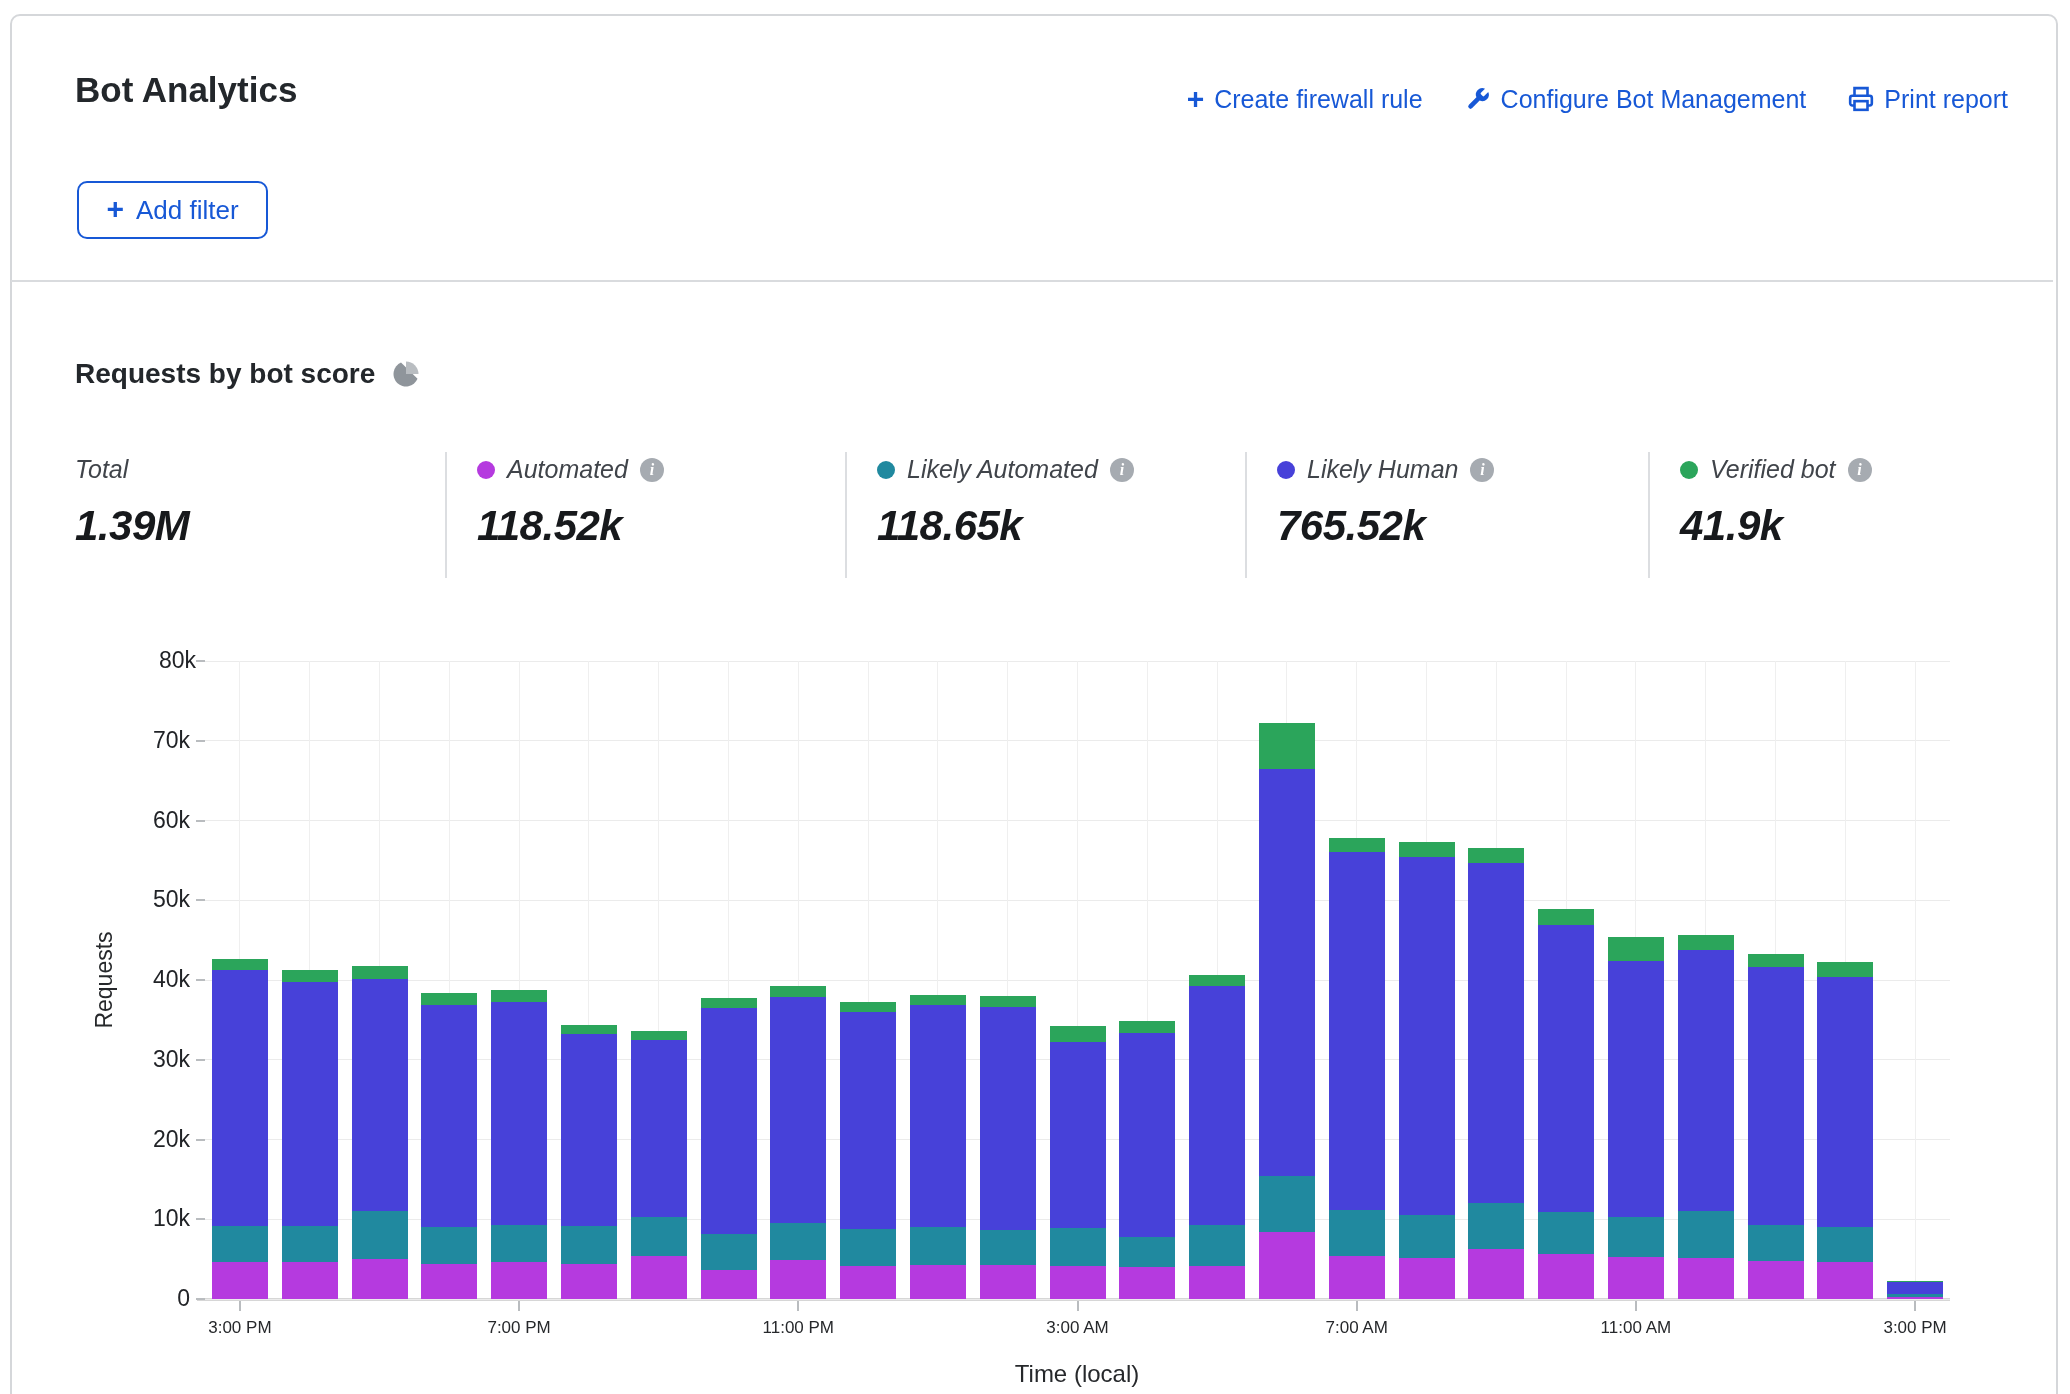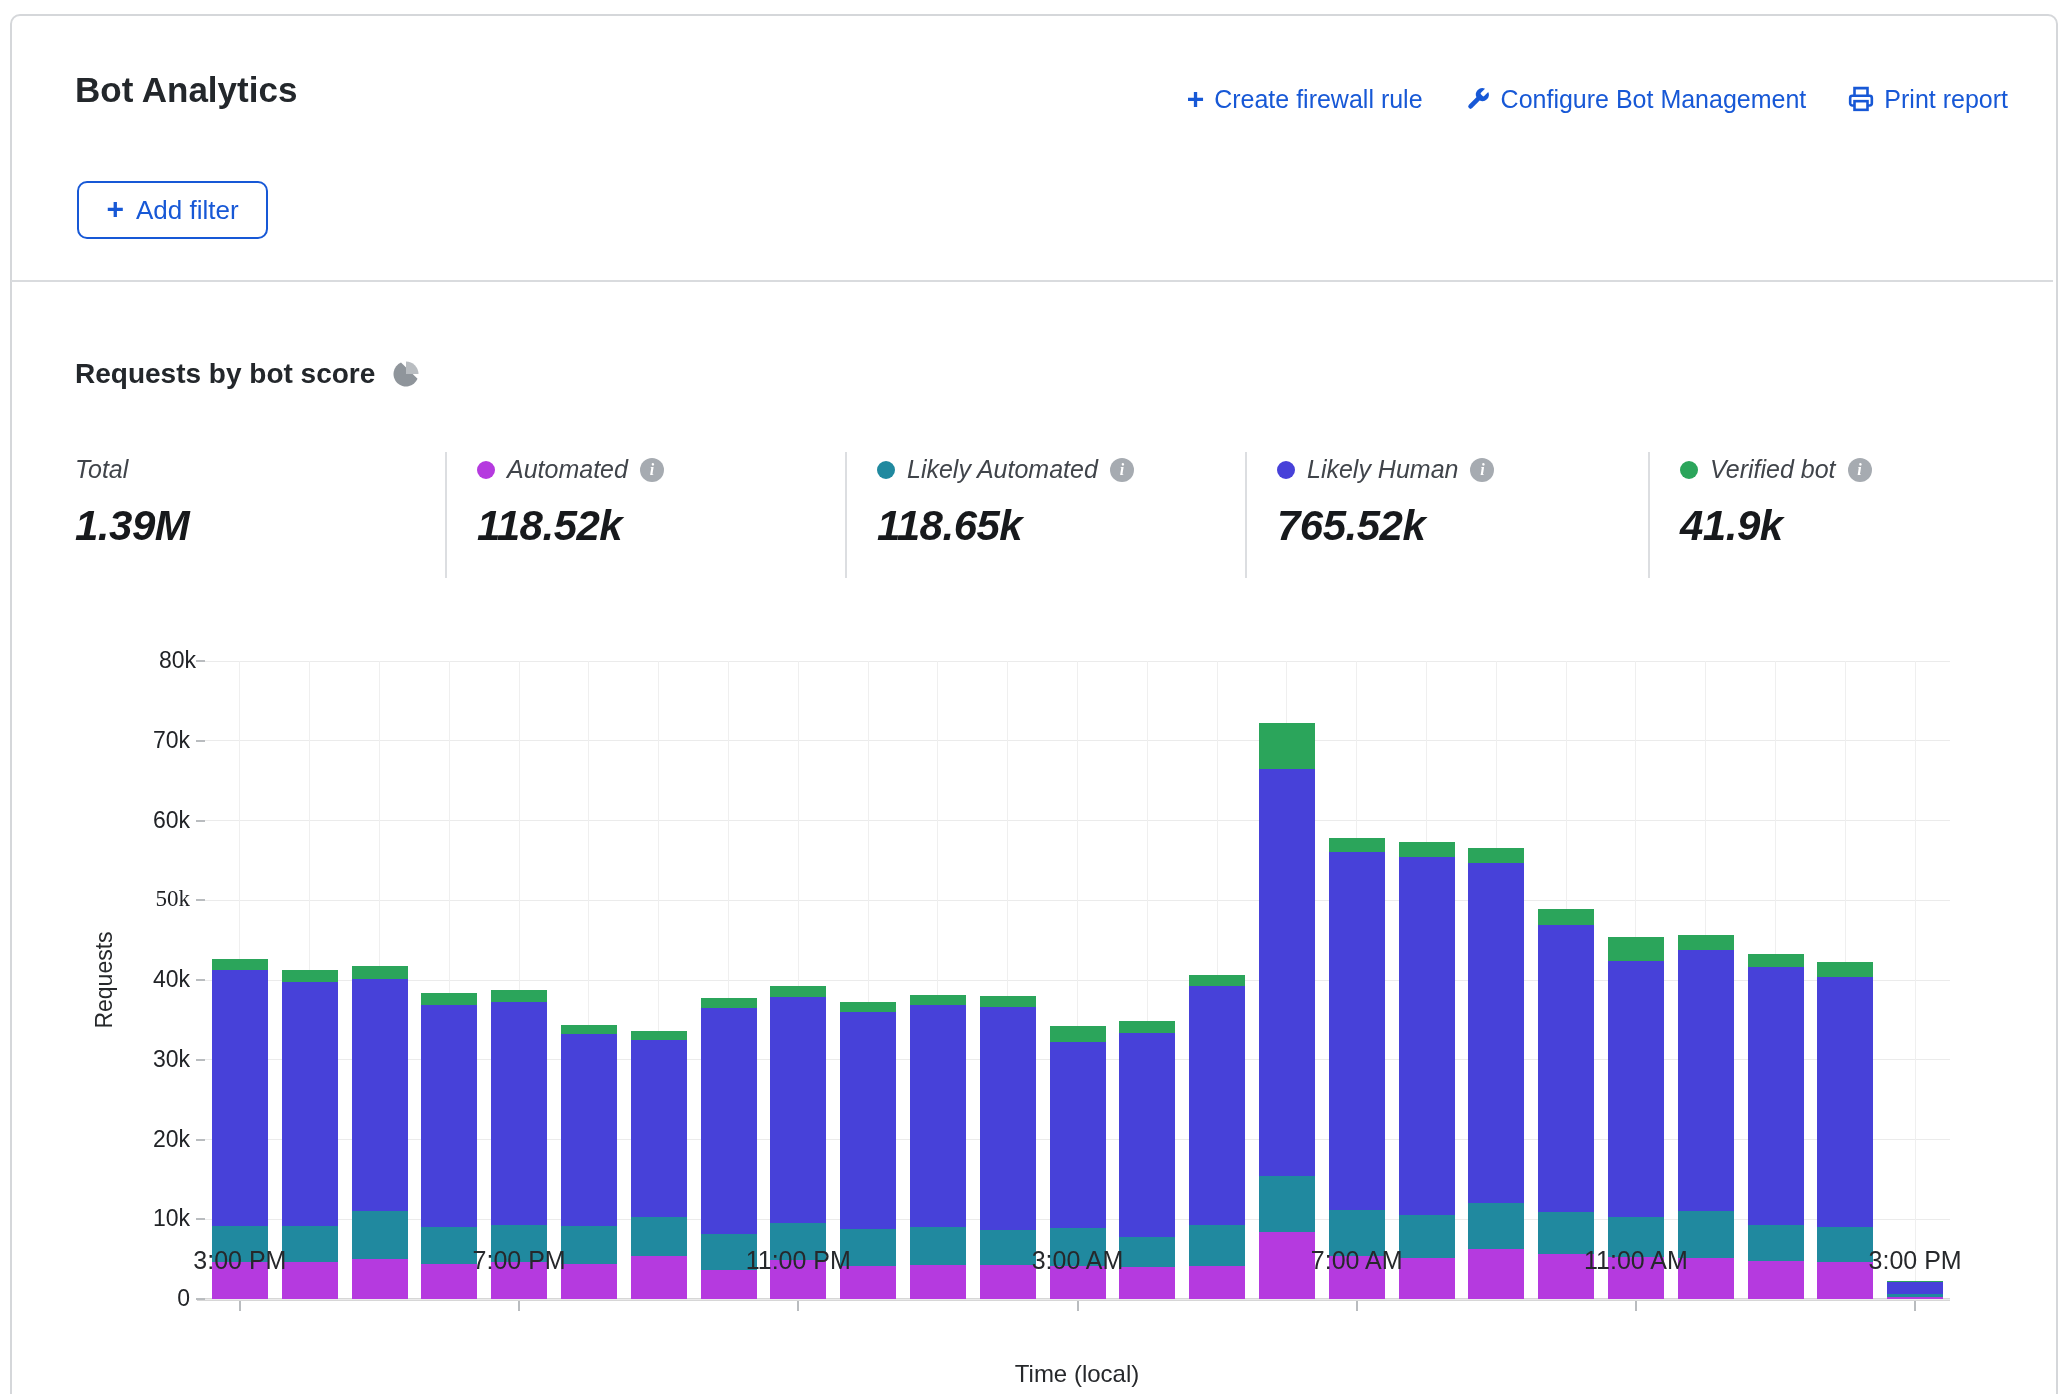--- a/index.html
+++ b/index.html
@@ -35,22 +35,22 @@
   .stat-divider{position:absolute;top:452px;width:2px;height:126px;background:#dcdee1;}
   
   .plot{position:absolute;left:205px;top:661px;width:1745px;height:638px;}
   .hgrid{position:absolute;left:0;width:100%;height:1px;background:#ebebeb;}
   .vgrid{position:absolute;top:0;height:100%;width:1px;background:#efefef;}
   .baseline{position:absolute;left:-8px;bottom:-2px;width:1753px;height:3px;background:#d6d6d6;}
   .seg{position:absolute;}
   .ytick-label{position:absolute;width:80px;text-align:right;font-size:23px;color:#212327;}
   .ytick-mark{position:absolute;width:9px;height:2px;background:#b9bcbf;}
   .xtick-mark{position:absolute;width:2px;height:10px;background:#b9bcbf;top:1301px;}
-  .xtick-label{position:absolute;top:1246px;width:180px;margin-left:-90px;text-align:center;
-        font-size:25px;color:#26282b;}
+  .xtick-label{position:absolute;top:1318px;width:180px;margin-left:-90px;text-align:center;
+        font-size:17px;color:#26282b;}
   .ylabel{position:absolute;left:104px;top:980px;transform:translate(-50%,-50%) rotate(-90deg);
         font-size:23px;color:#26282b;}
   .xlabel{position:absolute;left:1077px;top:1360px;transform:translateX(-50%);font-size:24px;color:#26282b;}
 </style>
 </head>
 <body>
 
 <div class="page">
   <div class="card"></div>
 
@@ -284,21 +284,21 @@
       <div class="ytick-label" style="left: 110px; top: 1285px;">0</div>
       <div class="ytick-mark" style="left: 196px; top: 1298px;"></div>
       <div class="ytick-label" style="left: 110px; top: 1205.25px;">10k</div>
       <div class="ytick-mark" style="left: 196px; top: 1218.25px;"></div>
       <div class="ytick-label" style="left: 110px; top: 1125.5px;">20k</div>
       <div class="ytick-mark" style="left: 196px; top: 1138.5px;"></div>
       <div class="ytick-label" style="left: 110px; top: 1045.75px;">30k</div>
       <div class="ytick-mark" style="left: 196px; top: 1058.75px;"></div>
       <div class="ytick-label" style="left: 110px; top: 966px;">40k</div>
       <div class="ytick-mark" style="left: 196px; top: 979px;"></div>
-      <div class="ytick-label" style="left: 110px; top: 886.25px; font-family: Liberation Serif, serif;">50k</div>
+      <div class="ytick-label" style="left: 110px; top: 886.25px;">50k</div>
       <div class="ytick-mark" style="left: 196px; top: 899.25px;"></div>
       <div class="ytick-label" style="left: 110px; top: 806.5px;">60k</div>
       <div class="ytick-mark" style="left: 196px; top: 819.5px;"></div>
       <div class="ytick-label" style="left: 110px; top: 726.75px;">70k</div>
       <div class="ytick-mark" style="left: 196px; top: 739.75px;"></div>
       <div class="ytick-label" style="left: 116px; top: 647px;">80k</div>
       <div class="ytick-mark" style="left: 196px; top: 660px;"></div>
       <div class="xtick-mark" style="left: 238.9px;"></div>
       <div class="xtick-label" style="left: 239.9px;">3:00 PM</div>
       <div class="xtick-mark" style="left: 518.1px;"></div>

